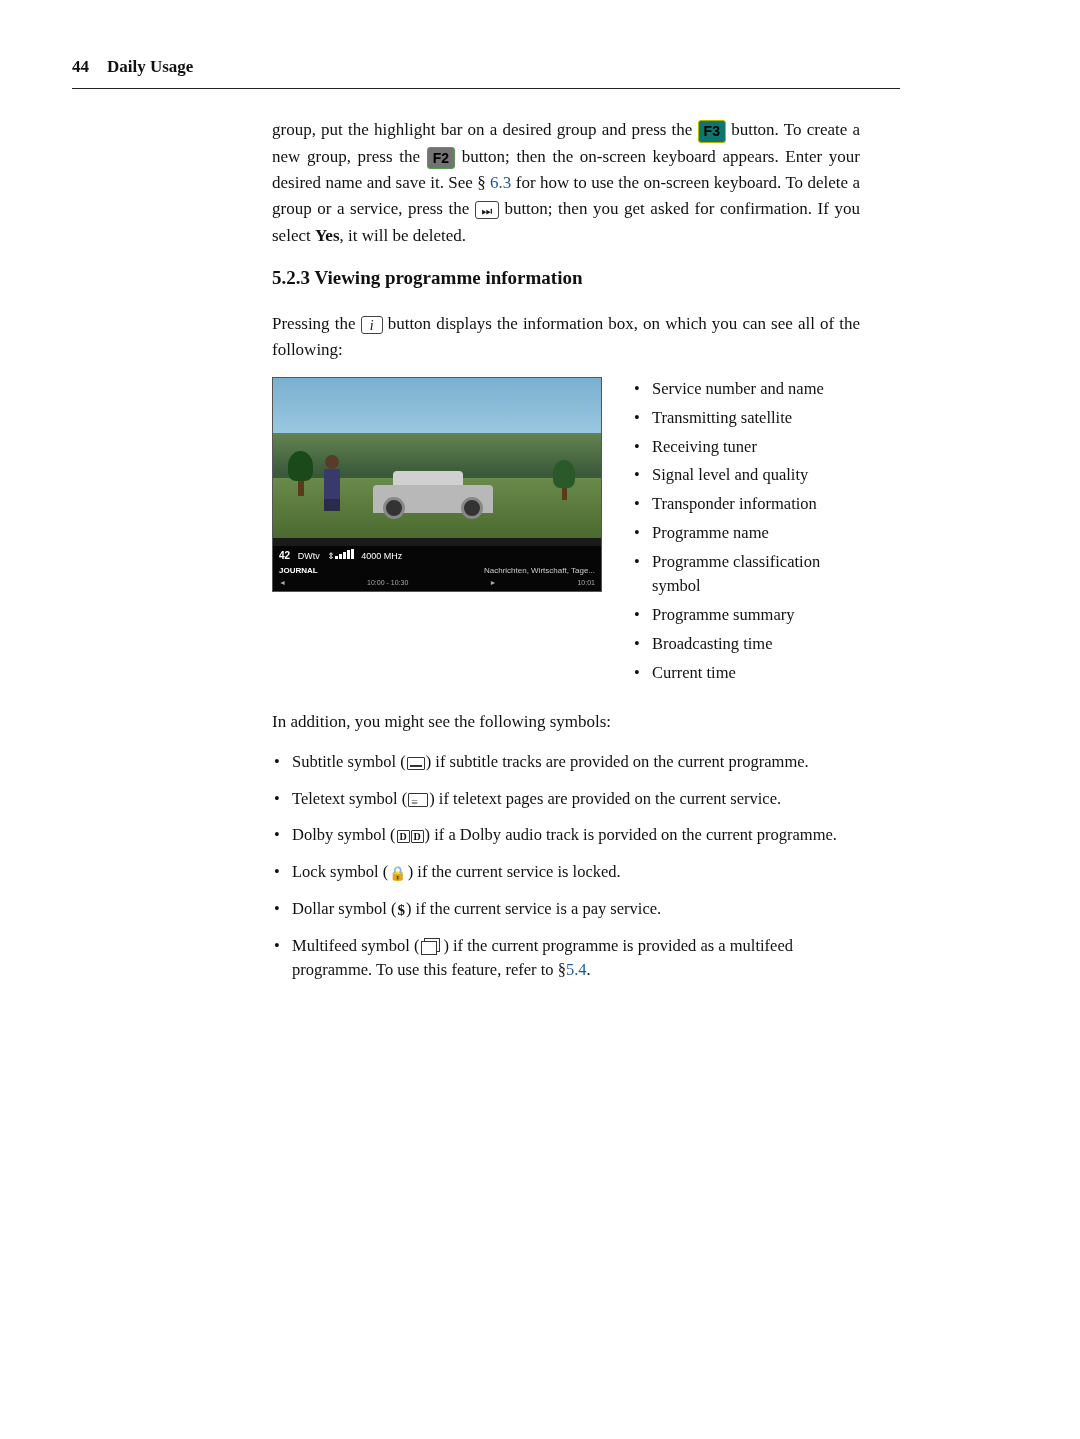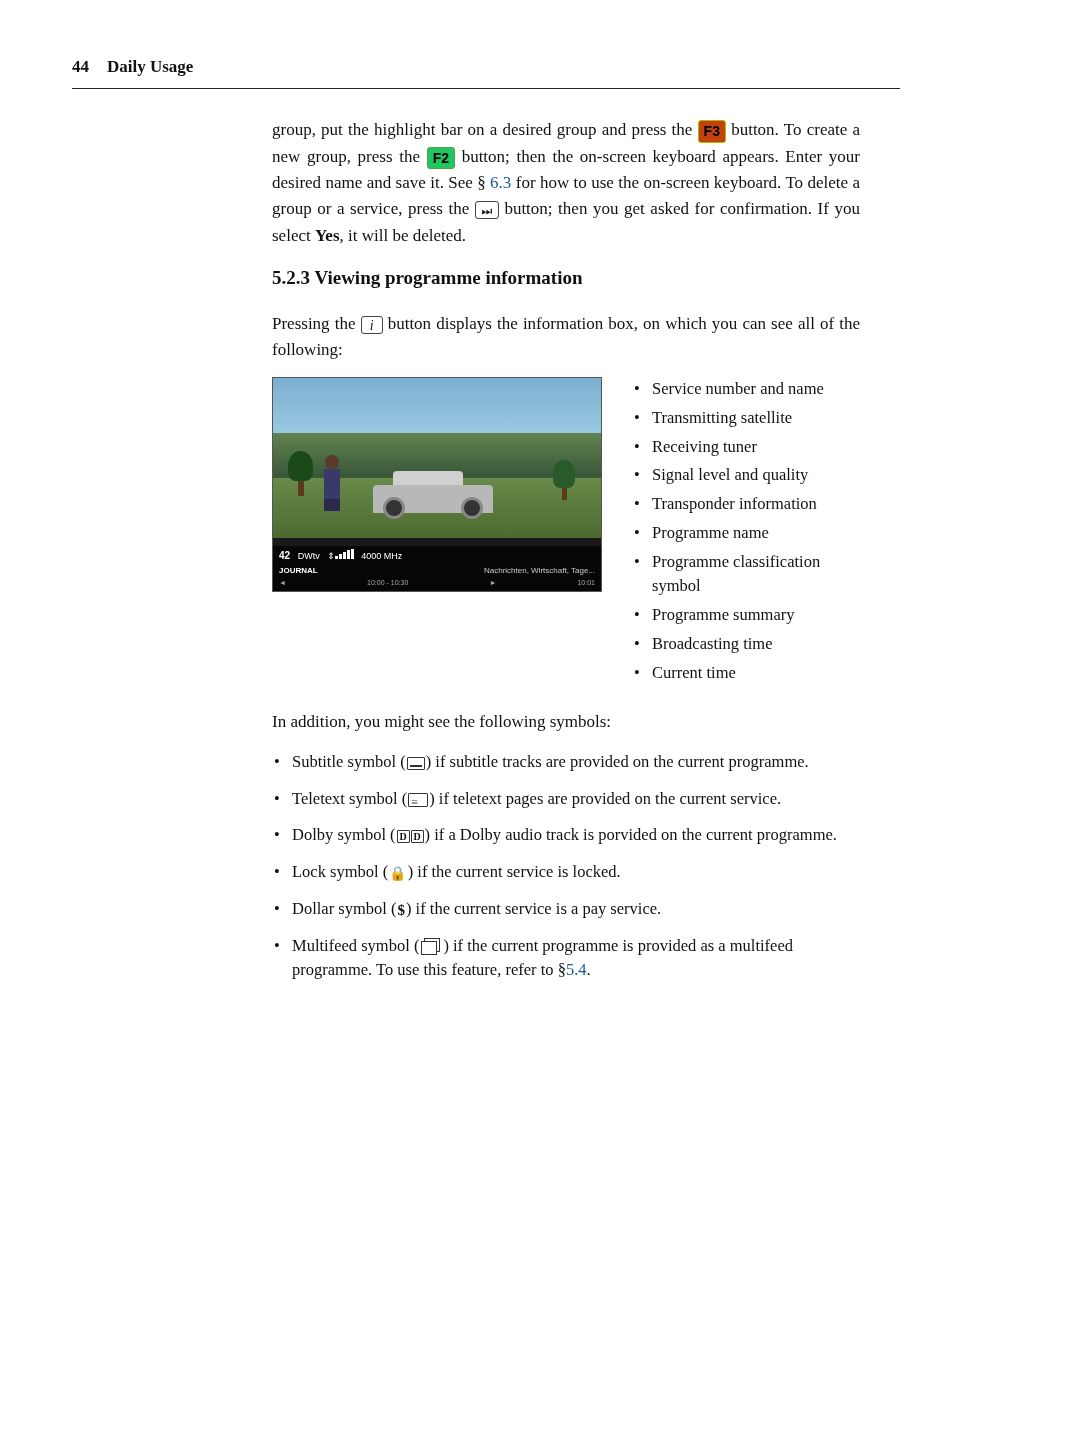--- a/index.html
+++ b/index.html
@@ -73,27 +73,27 @@
       border-radius: 3px;
       font-family: 'Arial', sans-serif;
       font-size: 14px;
       font-weight: bold;
       background: #fff;
       vertical-align: middle;
       line-height: 1.3;
     }
 
     .key-btn-yellow {
-      background: #c2410c;
+      background: #0f766e;
       border-color: #b8b800;
       color: #000;
     }
 
     .key-btn-green {
-      background: #22c55e;
+      background: #737373;
       border-color: #50a050;
       color: #000;
     }
 
     
     .two-col {
       display: flex;
       align-items: flex-start;
       margin-bottom: 20px;
       gap: 30px;

